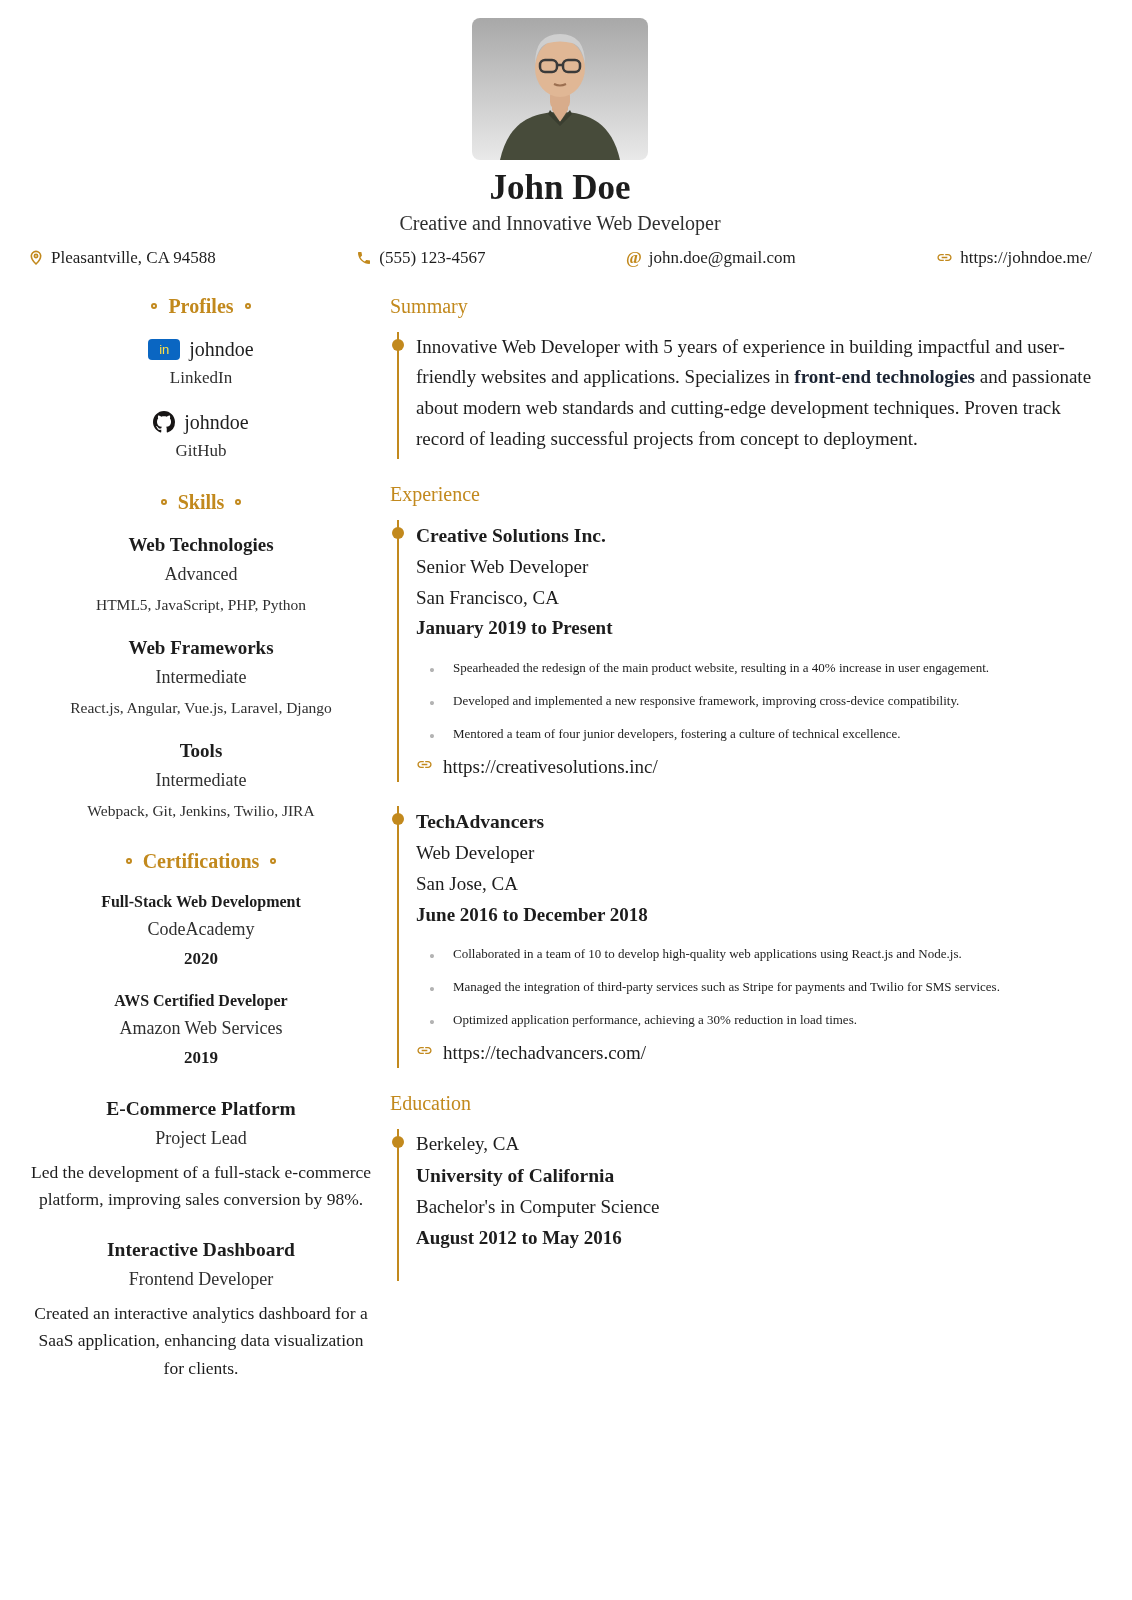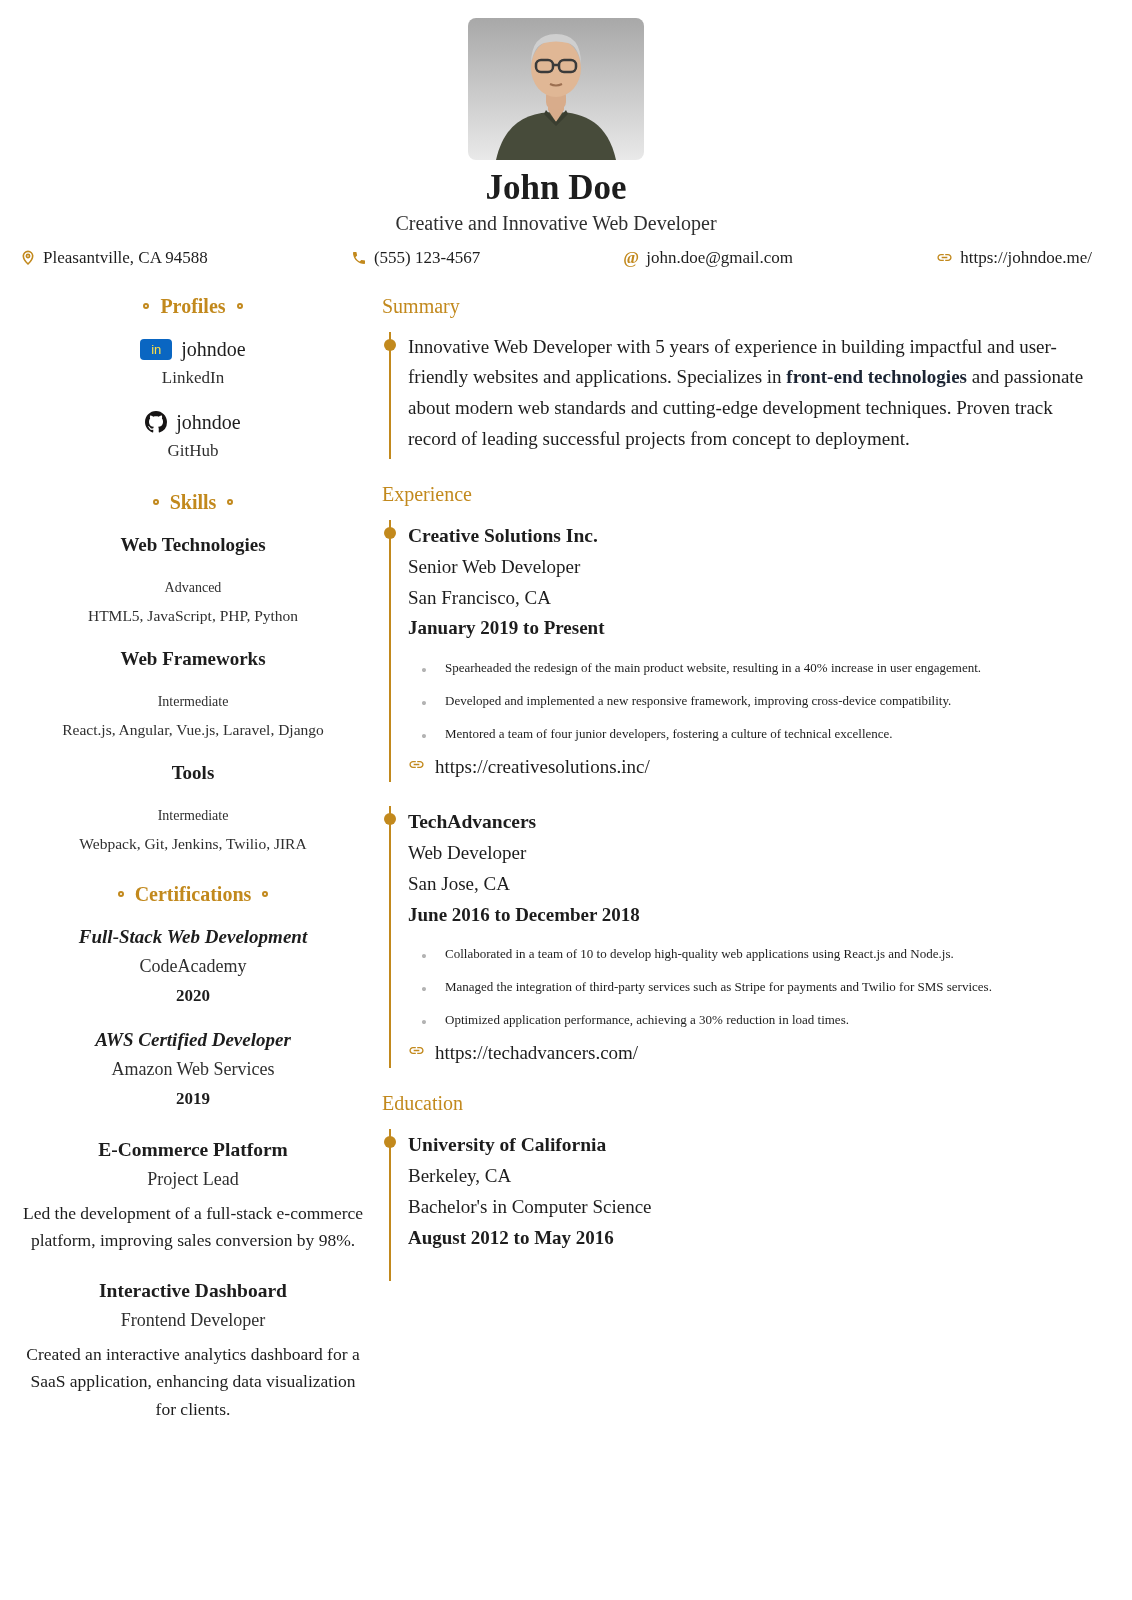--- a/index.html
+++ b/index.html
@@ -9,21 +9,21 @@
     --bullet:#b3b3b3;
     --linkedin:#0a66c2;
   }
   *{box-sizing:border-box;}
   html,body{margin:0;padding:0;background:#ffffff;}
   body{
     width:1132px;height:1600px;overflow:hidden;
     font-family:"Liberation Serif","DejaVu Serif",serif;
     color:var(--ink);
   }
-  .page{width:1132px;height:1600px;padding:18px 40px 0 20px;}
+  .page{width:1132px;height:1600px;padding:18px 40px 0 28px;}
 
   
   .photo{width:176px;height:142px;border-radius:8px;overflow:hidden;margin:0 auto;display:block;}
   .name{font-size:35px;font-weight:bold;text-align:center;margin-top:9px;line-height:1.1;}
   .subtitle{font-size:20px;text-align:center;margin-top:4px;color:var(--soft);}
   .contact-row{display:flex;justify-content:space-between;align-items:center;gap:28px;margin-top:13px;font-size:17px;}
   .contact-item{display:flex;align-items:center;gap:7px;}
   .gicon{color:var(--accent);display:inline-flex;align-items:center;}
   .gicon svg{display:block;}
   .at-glyph{font-size:17px;font-weight:bold;color:var(--accent);line-height:1;}
@@ -37,24 +37,24 @@
   .side-heading{display:flex;align-items:center;justify-content:center;gap:11px;color:var(--accent);font-weight:bold;font-size:20px;margin-bottom:20px;}
   .deco-circle{width:6px;height:6px;border:2px solid var(--accent);border-radius:50%;flex:0 0 auto;}
   .profile-item{margin-bottom:23px;}
   .profile-user{display:flex;justify-content:center;align-items:center;gap:9px;font-size:20px;}
   .profile-net{font-size:17px;margin-top:7px;color:var(--soft);}
   .li-badge{width:32px;height:21px;border-radius:4px;background:var(--linkedin);color:#fde047;
     font-family:"Liberation Sans",sans-serif;font-weight:normal;font-size:13px;
     display:inline-flex;align-items:center;justify-content:center;}
   .skill-group{margin-bottom:23px;}
   .skill-name{font-weight:bold;font-size:19px;}
-  .skill-level{font-size:14px;margin-top:24px;color:var(--soft);}
+  .skill-level{font-size:18px;margin-top:8px;color:var(--soft);}
   .skill-keywords{font-size:15.5px;margin-top:11px;color:var(--soft);}
   .cert-item{margin-bottom:23px;}
-  .cert-title{font-weight:bold;font-size:19px;font-style:italic;}
+  .cert-title{font-weight:bold;font-size:16px;}
   .cert-issuer{font-size:18px;margin-top:8px;color:var(--soft);}
   .cert-date{font-size:17px;font-weight:bold;margin-top:9px;}
   .project-item{margin-bottom:25px;}
   .project-name{font-weight:bold;font-size:19.5px;}
   .project-role{font-size:18px;margin-top:8px;color:var(--soft);}
   .project-desc{font-size:17.5px;line-height:1.58;margin-top:10px;color:var(--ink);}
 
   
   .main-section{margin-bottom:24px;}
   .main-heading{color:var(--accent);font-weight:normal;font-size:20px;margin-bottom:14px;}
@@ -273,22 +273,22 @@
               </svg>
             </span>
             <span>https://techadvancers.com/</span>
           </a>
         </div>
       </div>
 
       <div class="main-section">
         <div class="main-heading">Education</div>
         <div class="timeline edu-entry">
+          <div class="entry-line">Berkeley, CA</div>
           <div class="entry-line company">University of California</div>
-          <div class="entry-line">Berkeley, CA</div>
           <div class="entry-line">Bachelor's in Computer Science</div>
           <div class="entry-line dates">August 2012 to May 2016</div>
         </div>
       </div>
 
     </div>
   </div>
 </div>
 
 </body></html>

